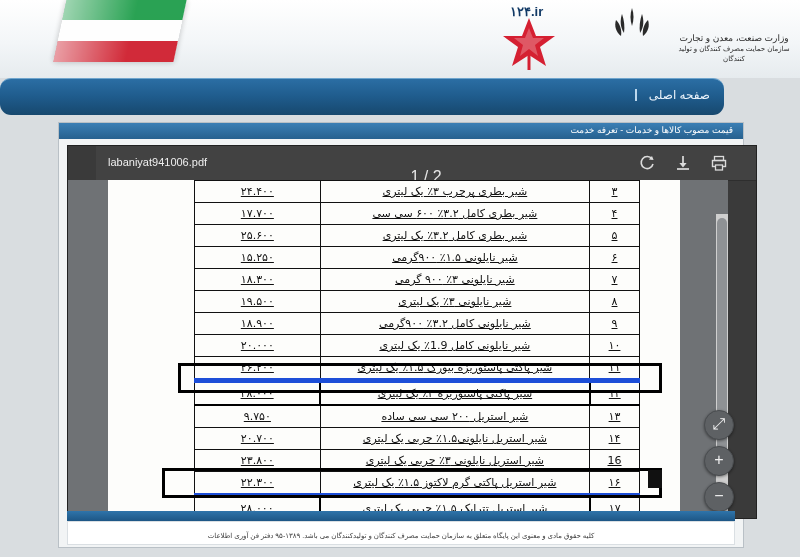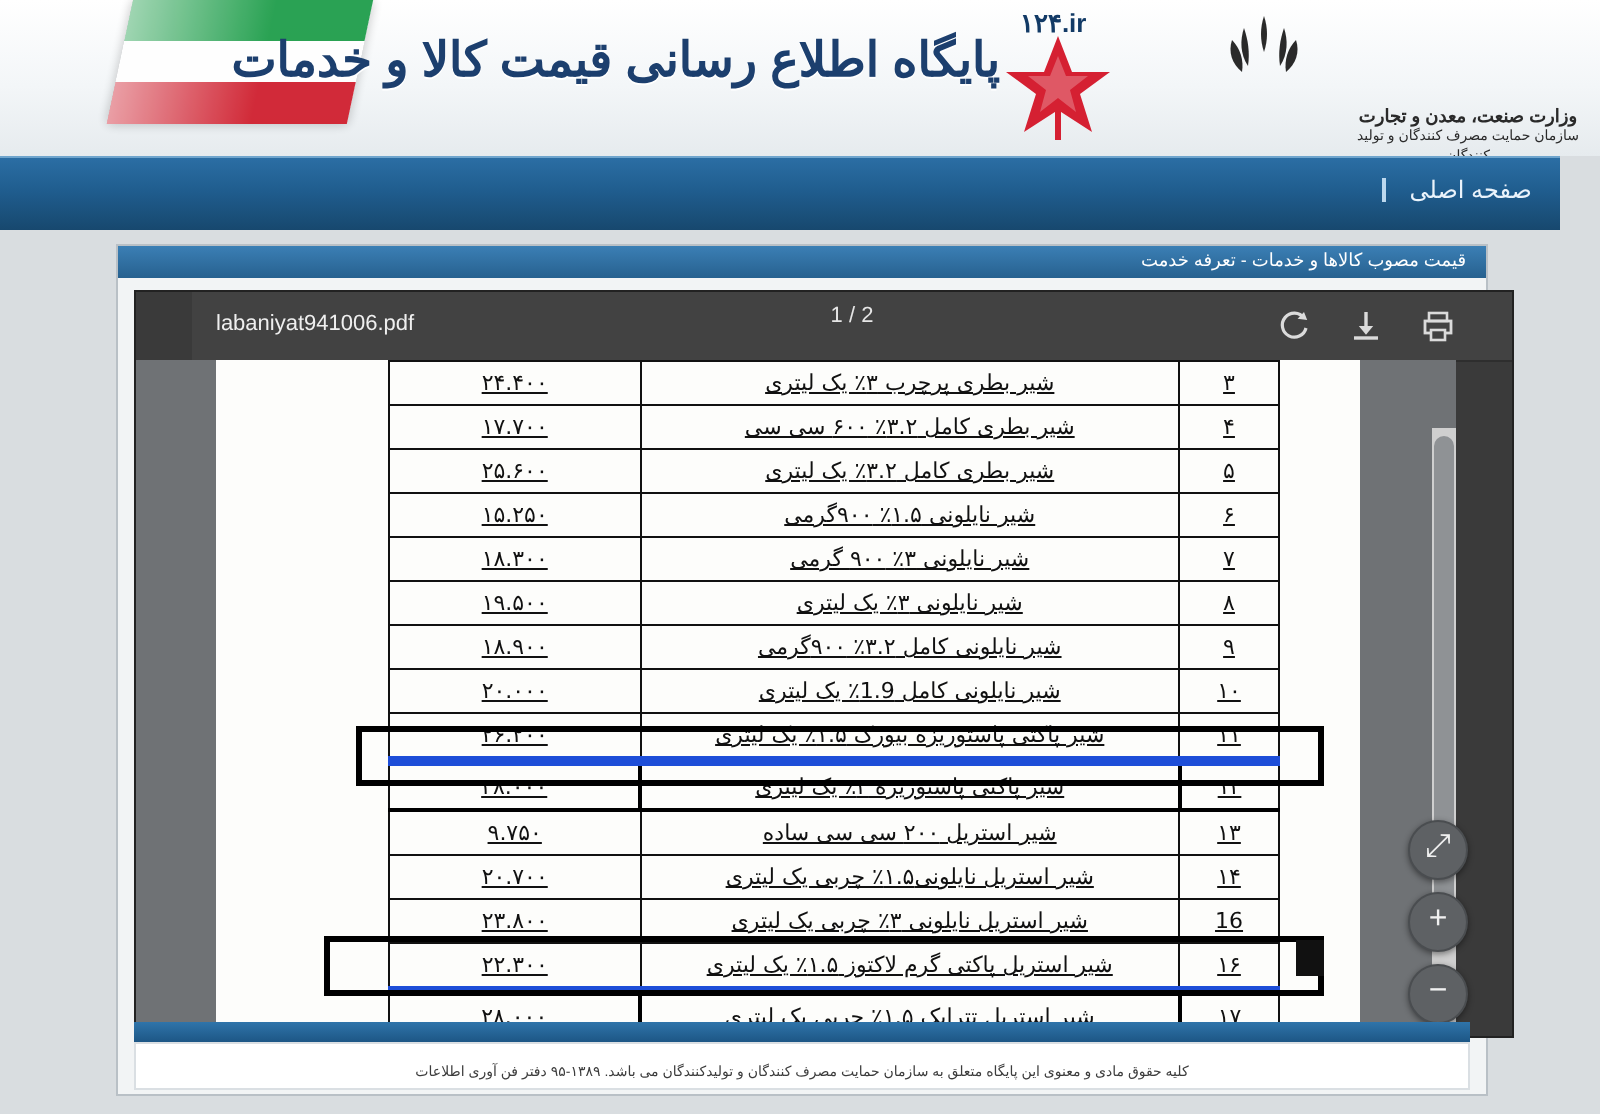--- a/index.html
+++ b/index.html
@@ -40,28 +40,29 @@
     position:absolute;left:510px;top:4px;
     font-size:13px;font-weight:bold;color:#123a66;direction:ltr;
   }
   .emblem{
     position:absolute;left:612px;top:6px;width:40px;height:34px;
   }
   .ministry{
     position:absolute;left:672px;top:32px;width:124px;
     text-align:center;direction:rtl;color:#2a2a2a;line-height:1.35;
   }
-  .ministry .l1{font-size:9px;font-weight:bold;margin-top:20px;}
+  .ministry .l1{font-size:9px;font-weight:normal;}
   .ministry .l2{font-size:7px;}
 
   
   .navbar{
-    position:relative;height:36px;width:780px;
+    position:relative;height:36px;width:724px;
     background:linear-gradient(180deg,#2b6ea4 0%,#1f5c8d 48%,#17486e 100%);
     border-top:1px solid #6fa5cd;
+    border-radius:11px;
   }
   .navbar .home{
     position:absolute;right:14px;top:9px;
     color:#eaf3fb;font-size:12px;direction:rtl;
   }
   .navbar .home .bar{
     display:inline-block;width:2px;height:12px;background:#bcd8ee;
     margin-right:8px;vertical-align:-2px;
   }
 
@@ -82,22 +83,22 @@
     background:#3a3a3a;border:1px solid #222;padding-left:28px;
   }
   .pdfbar{
     position:relative;height:34px;background:#424242;
     border-bottom:1px solid #2e2e2e;color:#e8e8e8;
   }
   .pdfbar .fname{
     position:absolute;left:12px;top:10px;font-size:11px;color:#efefef;
   }
   .pdfbar .pages{
-    position:absolute;left:50%;transform:translateX(-50%);top:6px;
-    font-size:11px;color:#e6e6e6;
+    position:absolute;left:50%;transform:translateX(-50%);top:22px;
+    font-size:16px;color:#e6e6e6;
   }
   .pdfbar .tool{
     position:absolute;top:8px;width:18px;height:18px;opacity:.92;
   }
   .pdfbar .t-rotate{right:100px;}
   .pdfbar .t-down{right:64px;}
   .pdfbar .t-print{right:28px;}
 
   .doc{
     position:absolute;left:0;top:34px;width:660px;height:336px;
@@ -171,21 +172,20 @@
   }
 </style>
 </head>
 <body>
 
 <div class="page">
 
   <div class="banner">
     <div class="flag"></div>
 
-    <div class="banner-title">پایگاه اطلاع رسانی قیمت کالا و خدمات</div>
 
     <div class="site-code">۱۲۴.ir</div>
 
     <svg class="star-logo" viewBox="0 0 62 56">
       <polygon points="31,4 38,22 57,22 42,33 48,52 31,41 14,52 20,33 5,22 24,22" fill="#d52032"></polygon>
       <polygon points="31,14 35,24 46,24 37,31 40,42 31,35 22,42 25,31 16,24 27,24" fill="#ffffff" opacity="0.25"></polygon>
       <path d="M31 41 L31 56" stroke="#d52032" stroke-width="3"></path>
     </svg>
 
     <svg class="emblem" viewBox="0 0 40 34">

